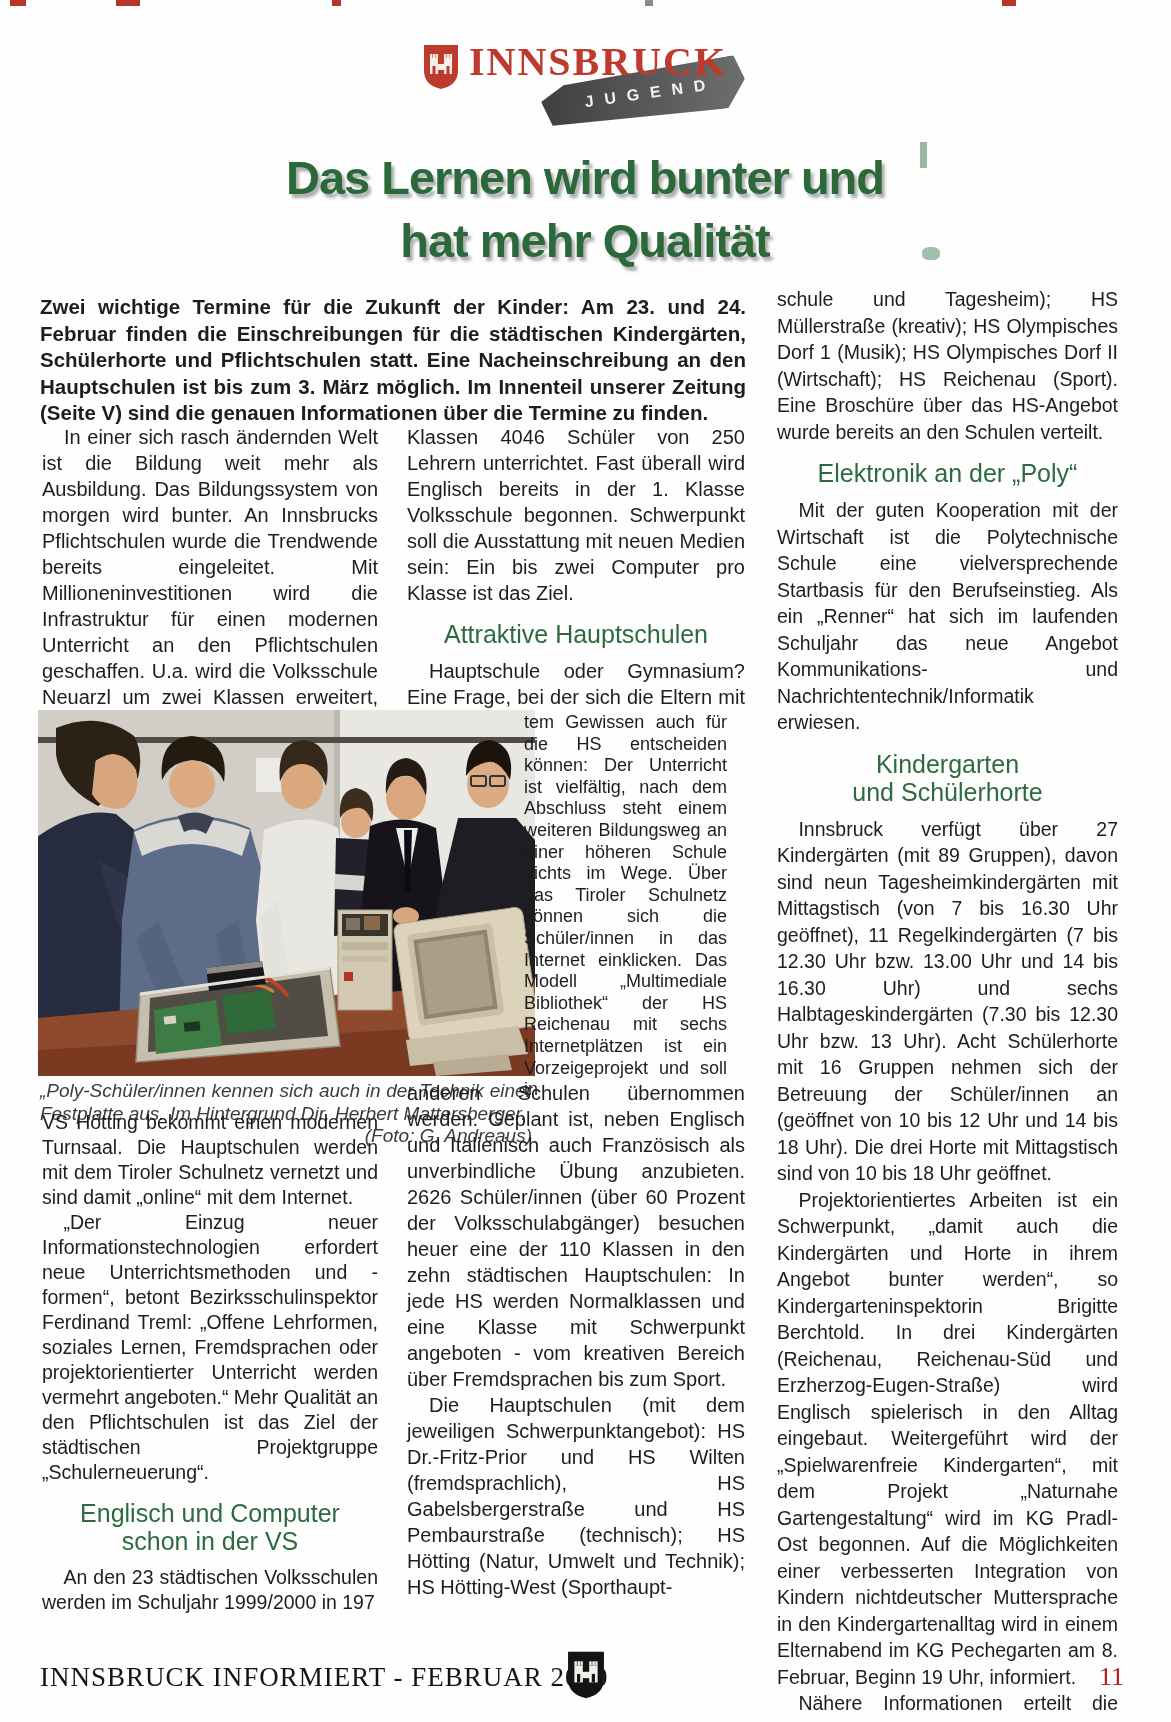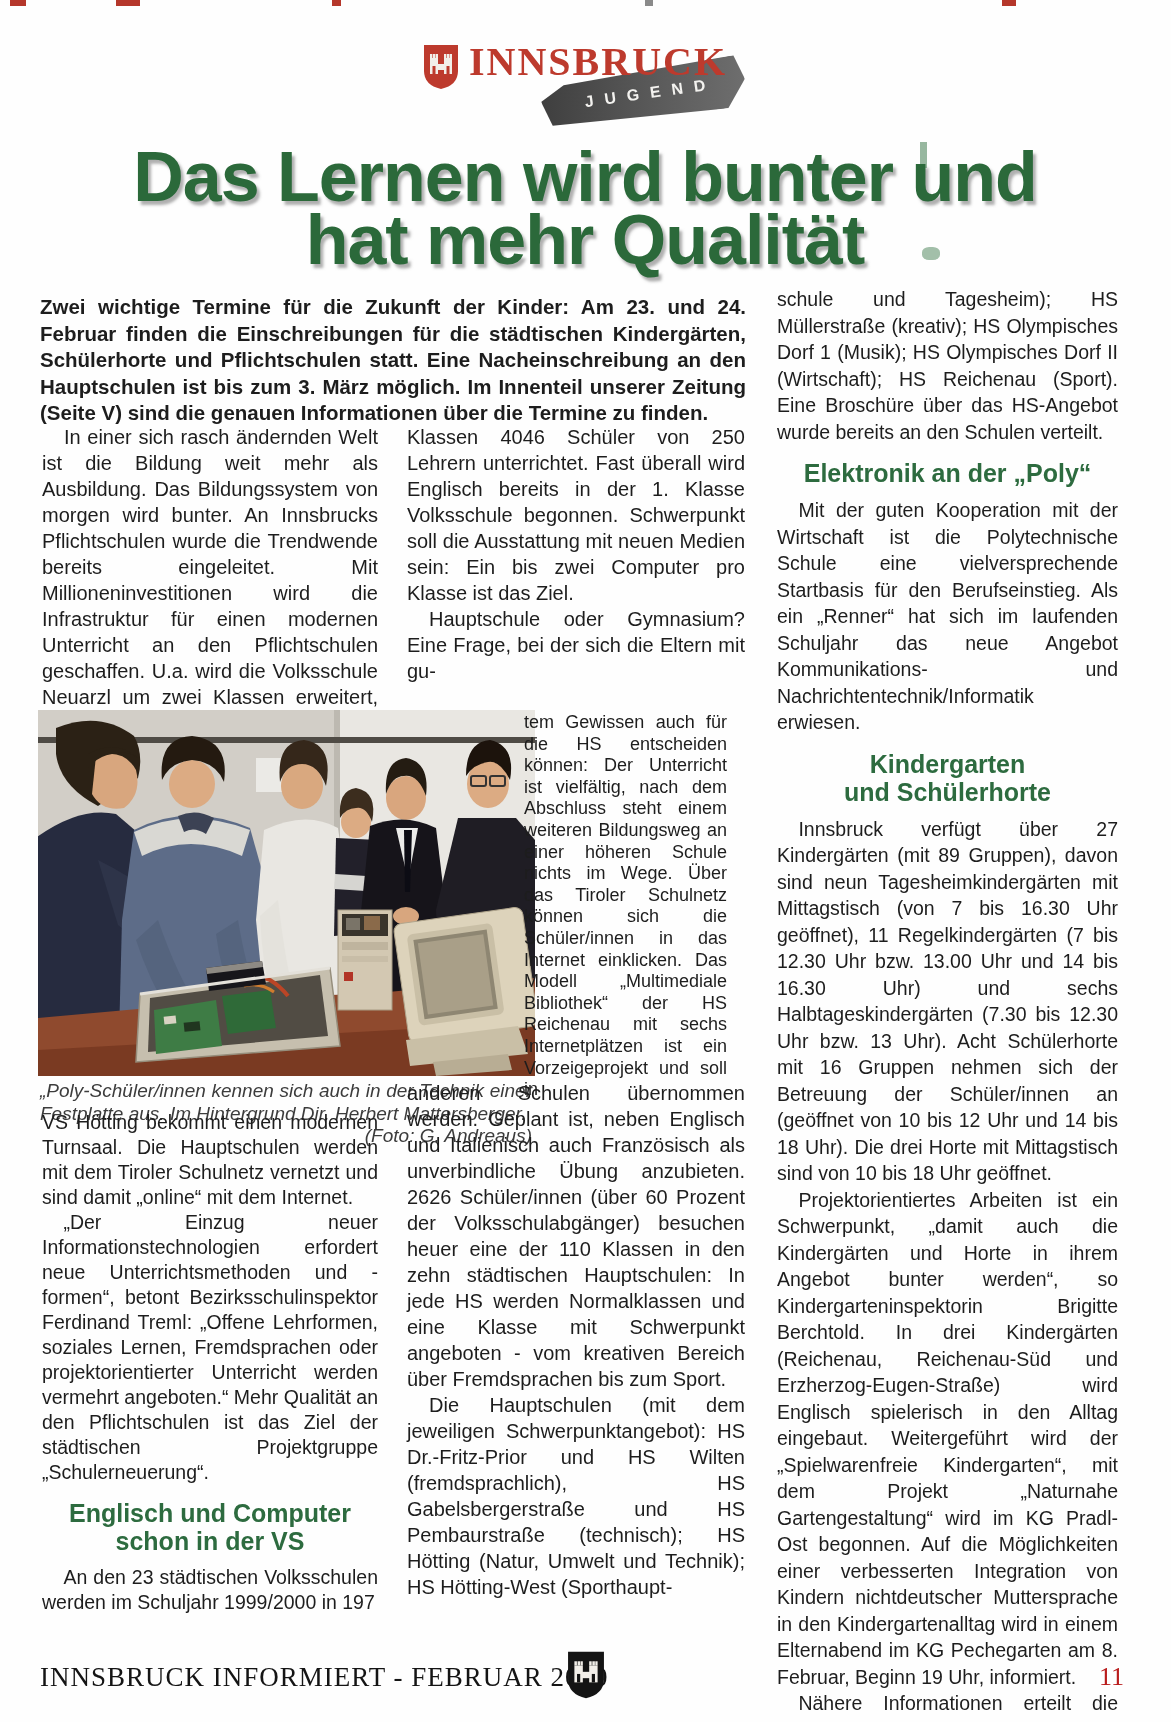--- a/index.html
+++ b/index.html
@@ -23,36 +23,36 @@
          font-weight:bold;font-size:40px;letter-spacing:2px;color:#bd3a2d;white-space:nowrap;}
   .brush{position:absolute;left:118px;top:46px;width:205px;height:52px;z-index:1;
          background:linear-gradient(100deg,#3e3e3e 0%,#555 45%,#6f6f6f 100%);
          transform:rotate(-8deg);
          clip-path:polygon(0% 38%,12% 12%,96% 0%,100% 48%,90% 100%,4% 86%);
          display:flex;align-items:center;justify-content:center;}
   .brush span{color:#f3f2ef;font-size:16px;font-weight:bold;letter-spacing:11px;padding-left:14px;}
 
   
   .title{position:absolute;left:35px;top:146px;width:1100px;text-align:center;
-         font-size:70px;line-height:63px;font-weight:bold;letter-spacing:-1px;color:#2b693a;
+         font-size:47px;line-height:63px;font-weight:bold;letter-spacing:-1px;color:#2b693a;
          text-shadow:3px 4px 3px rgba(110,110,110,.55);margin:0;}
 
   
   p{margin:0;text-align:justify;}
   .indent{text-indent:1.1em;}
   .lead{position:absolute;left:40px;top:294px;width:706px;font-weight:bold;
         font-size:20.5px;line-height:26.5px;}
   .col{position:absolute;font-size:20px;line-height:26px;}
   .c1top{left:42px;top:424px;width:336px;}
   .c2top{left:407px;top:424px;width:338px;}
   .c2wrap{left:524px;top:712px;width:203px;font-size:18px;line-height:21.6px;}
   .c2bot{left:407px;top:1080px;width:338px;}
   .c1bot{left:42px;top:1110px;width:336px;font-size:19.5px;line-height:25px;}
   .c3{left:777px;top:286px;width:341px;font-size:19.5px;line-height:26.5px;}
-  .ghead{color:#2d6b3f;font-weight:bold;text-align:center;text-indent:0;
+  .ghead{color:#2d6b3f;font-weight:normal;text-align:center;text-indent:0;
          font-size:25px;line-height:28px;margin:14px 0 10px 0;}
 
   
   .photo{position:absolute;left:38px;top:710px;width:497px;height:366px;}
   .photo svg{display:block;width:100%;height:100%;}
   .caption{position:absolute;left:40px;top:1080px;width:492px;
            font-style:italic;font-size:19px;line-height:22.5px;color:#3c3c3c;}
   .credit{text-align:right;font-style:italic;}
 
   
@@ -107,20 +107,21 @@
   </h1>
 
   <p class="lead">Zwei wichtige Termine für die Zukunft der Kinder: Am 23. und 24. Februar finden die Einschreibungen für die städtischen Kindergärten, Schülerhorte und Pflichtschulen statt. Eine Nacheinschreibung an den Hauptschulen ist bis zum 3. März möglich. Im Innenteil unserer Zeitung (Seite V) sind die genauen Informationen über die Termine zu finden.</p>
 
   <div class="col c1top">
     <p class="indent">In einer sich rasch ändernden Welt ist die Bildung weit mehr als Ausbildung. Das Bildungssystem von morgen wird bunter. An Innsbrucks Pflichtschulen wurde die Trendwende bereits eingeleitet. Mit Millioneninvestitionen wird die Infrastruktur für einen modernen Unterricht an den Pflichtschulen geschaffen. U.a. wird die Volksschule Neuarzl um zwei Klassen erweitert, die</p>
   </div>
 
   <div class="col c2top">
     <p>Klassen 4046 Schüler von 250 Lehrern unterrichtet. Fast überall wird Englisch bereits in der 1. Klasse Volksschule begonnen. Schwerpunkt soll die Ausstattung mit neuen Medien sein: Ein bis zwei Computer pro Klasse ist das Ziel.</p>
+    <h2 class="ghead">Attraktive Hauptschulen</h2>
     <p class="indent">Hauptschule oder Gymnasium? Eine Frage, bei der sich die Eltern mit gu-</p>
   </div>
 
   <figure class="photo" style="margin:0">
     <svg viewBox="0 0 497 366" preserveAspectRatio="none">
 
       <rect width="497" height="366" fill="#d2cec7"></rect>
       <rect x="300" y="0" width="197" height="366" fill="#e9e7e2"></rect>
       <rect x="296" y="0" width="6" height="230" fill="#bdb9b1"></rect>
       <rect x="0" y="27" width="497" height="6" fill="#4f4b45"></rect>

